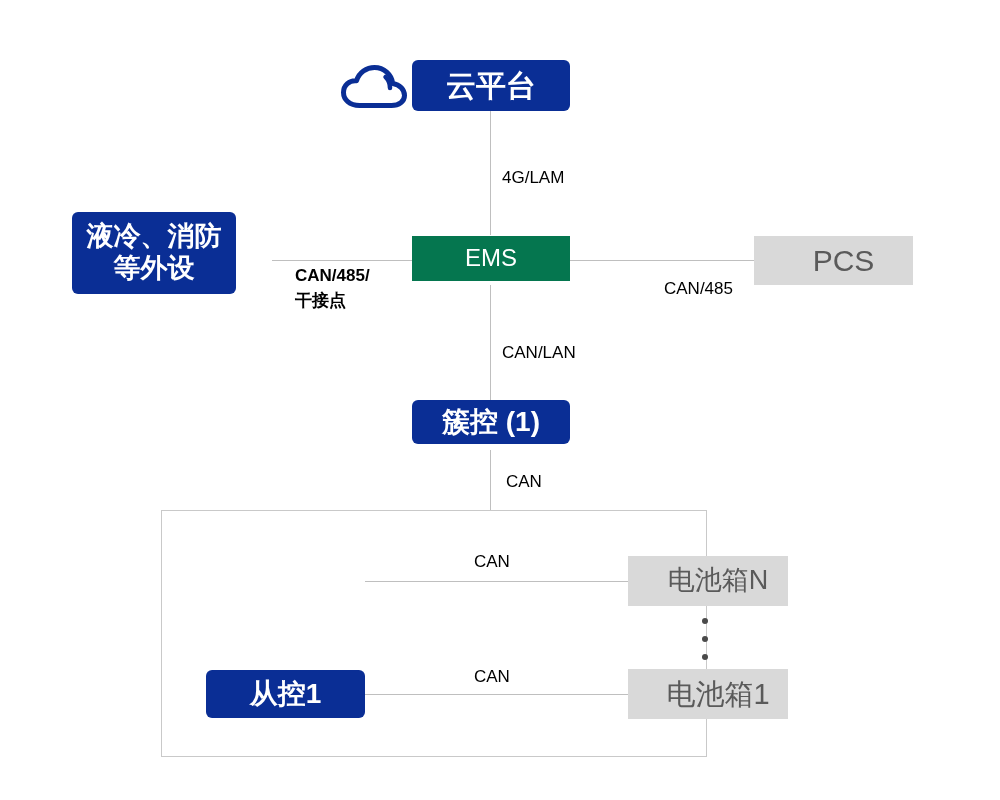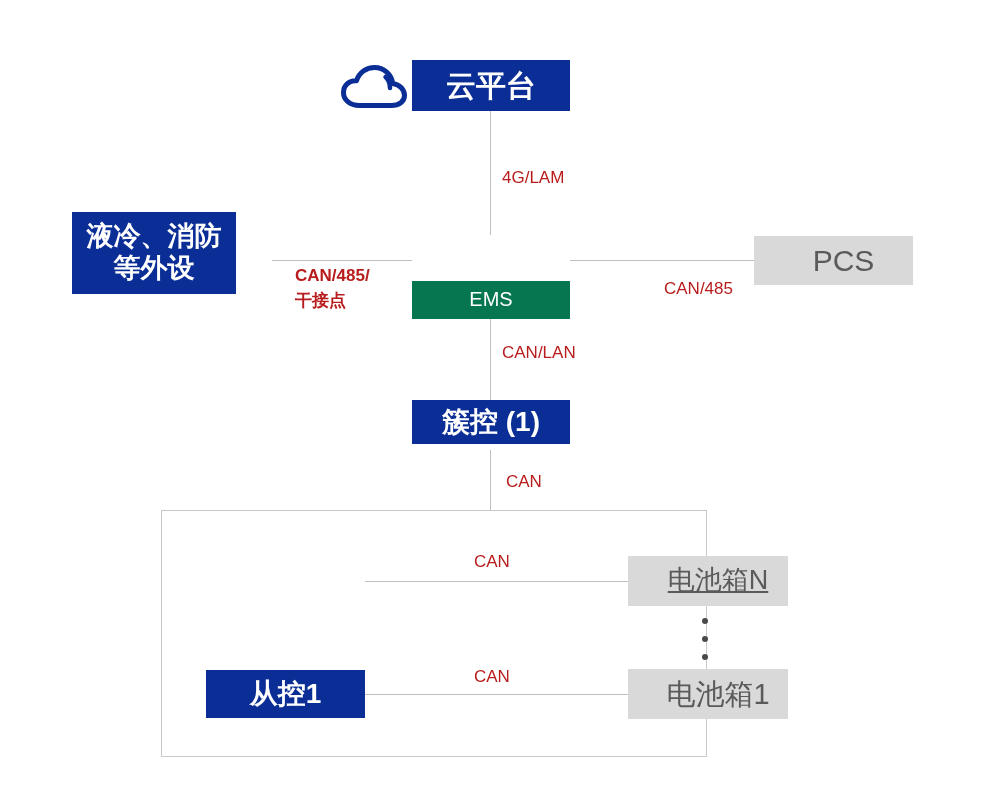--- a/index.html
+++ b/index.html
@@ -51,26 +51,26 @@
   }
   .node.green {
     background: #05764f;
     color: #ffffff;
   }
   .node.gray {
     background: #d9d9d9;
     color: #5a5a5a;
     padding-left: 20px;
   }
-  .node.bold { font-weight: bold; }
+  .node.bold { font-weight: bold; border-radius: 6px; }
 
   
   .label {
     position: absolute;
-    color: #b91c1c;
+    color: #000000;
     font-size: 17px;
     line-height: 1.45;
     white-space: pre-line;
   }
   .label.bold { font-weight: bold; }
 
   
   .cloud-icon {
     position: absolute;
     line-height: 0;
@@ -119,30 +119,30 @@
                C61.0 20.5 65.5 26.0 65.5 31.5 C65.5 37.5 60.0 41.5 52.5 41.5 Z" fill="none" stroke="#0a2e95" stroke-width="5" stroke-linejoin="round"></path>
       <path d="M46.5 13.0 C49.5 16.0 51.0 20.0 51.0 24.0" fill="none" stroke="#0a2e95" stroke-width="4.5" stroke-linecap="round"></path>
     </svg>
   </div>
 
   <div class="node blue bold" style="left:412px; top:60px; width:158px; height:51px; font-size:30px;">云平台</div>
 
   <div class="node blue bold" style="left:72px; top:212px; width:164px; height:82px; font-size:27px;">液冷、消防
 等外设</div>
 
-  <div class="node green" style="left:412px; top:236px; width:158px; height:38px; font-size:20px;margin-top:45px;">EMS</div>
+  <div class="node green" style="left:412px; top:236px; width:158px; height:45px; font-size:24px;">EMS</div>
 
   <div class="node gray" style="left:754px; top:236px; width:159px; height:49px; font-size:30px;">PCS</div>
 
   <div class="node blue bold" style="left:412px; top:400px; width:158px; height:44px; font-size:28px;">簇控 (1)</div>
 
 
   <div class="node blue bold" style="left:206px; top:670px; width:159px; height:48px; font-size:28px;">从控1</div>
 
-  <div class="node gray" style="left:628px; top:556px; width:160px; height:50px; font-size:27px;text-decoration:underline;">电池箱N</div>
+  <div class="node gray" style="left:628px; top:556px; width:160px; height:50px; font-size:27px;">电池箱N</div>
 
   <div class="node gray" style="left:628px; top:669px; width:160px; height:50px; font-size:29px;">电池箱1</div>
 
   <div class="dots" style="left:701px; top:618px; width:8px; height:42px;">
     <span class="dot"></span>
     <span class="dot"></span>
     <span class="dot"></span>
   </div>
 
   <div class="label" style="left:502px; top:166px;">4G/LAM</div>

